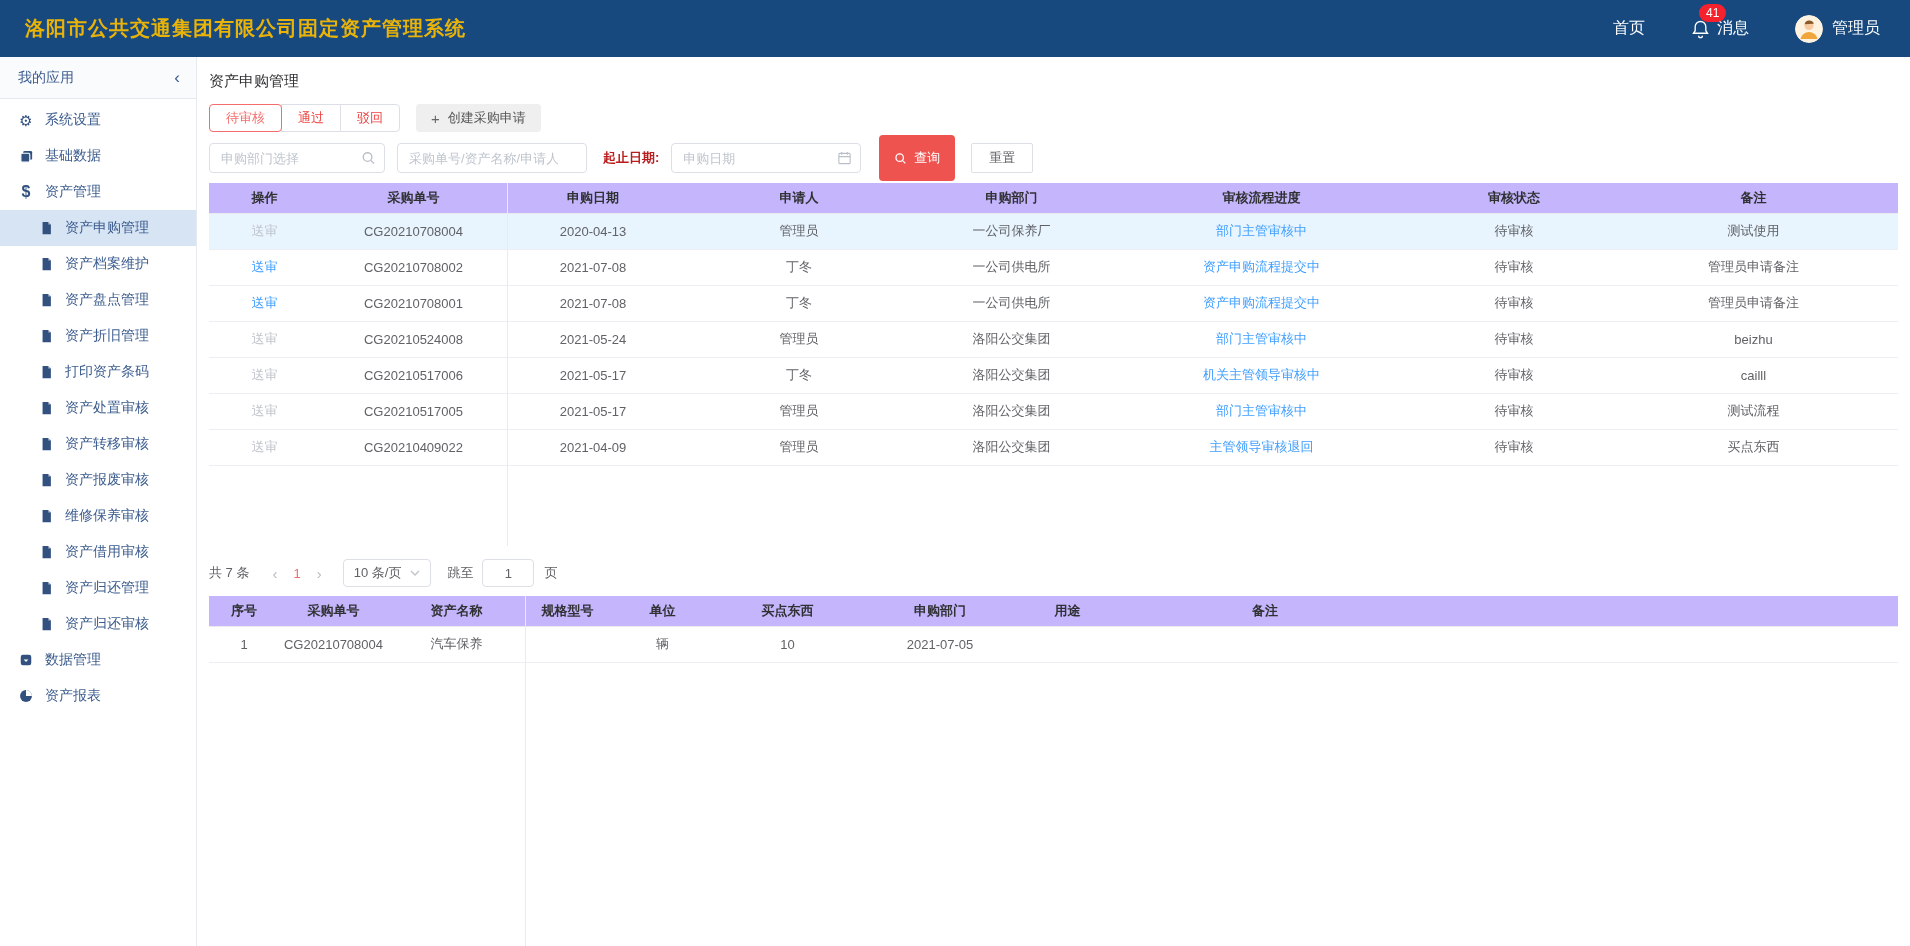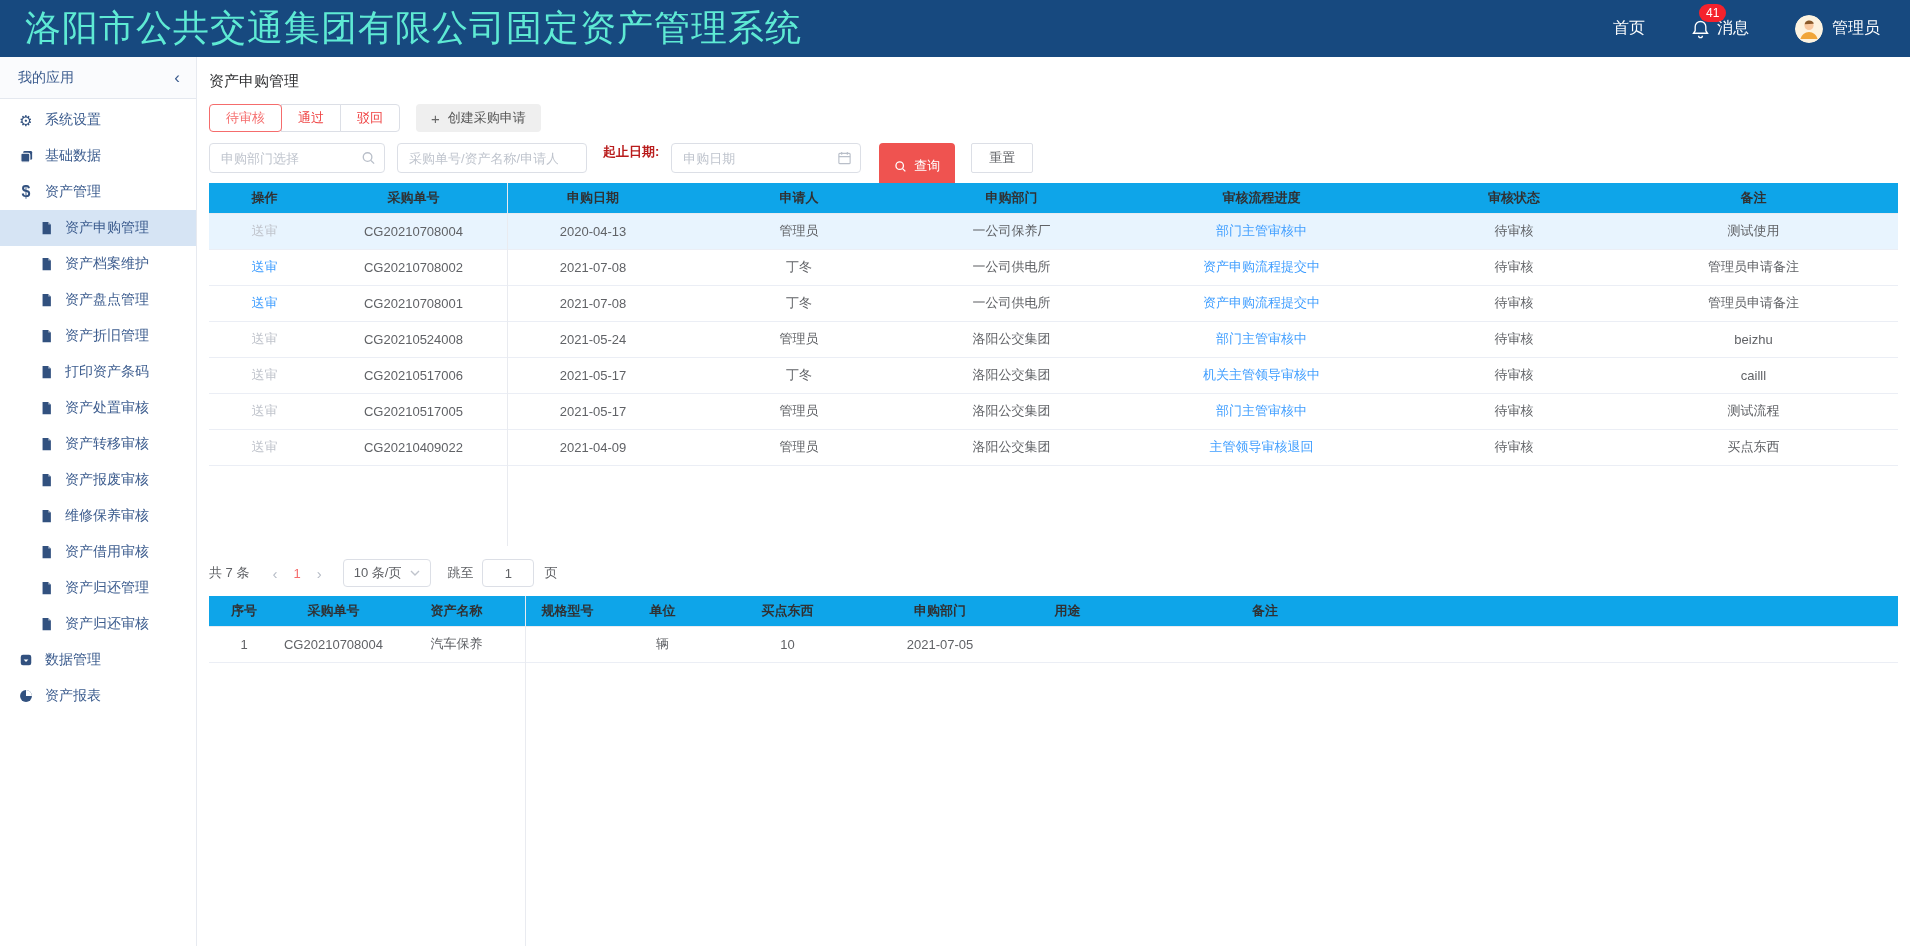--- a/index.html
+++ b/index.html
@@ -7,21 +7,21 @@
   body {
     font-family:"Liberation Sans","DejaVu Sans",sans-serif;
     font-size:13px; color:#606266; background:#fff;
   }
   
   .app-header{
     position:fixed; top:0; left:0; right:0; height:57px;
     background:var(--header-bg); display:flex; align-items:center;
     justify-content:space-between; padding:0 30px 0 25px; z-index:10;
   }
-  .app-title{ color:#5eead4; font-size:36px; font-weight:normal; letter-spacing:1px; white-space:nowrap; }
+  .app-title{ color:#eab308; font-size:20px; font-weight:bold; letter-spacing:1px; white-space:nowrap; }
   .header-nav{ display:flex; align-items:center; gap:46px; color:#fff; font-size:16px; }
   .nav-link{ cursor:pointer; }
   .nav-messages{ display:flex; align-items:center; gap:7px; position:relative; cursor:pointer; }
   .bell-wrap{ position:relative; display:inline-flex; }
   .badge{
     position:absolute; top:-14px; left:8px; background:var(--badge); color:#fff;
     font-size:12px; line-height:1; padding:3px 7px; border-radius:10px; white-space:nowrap;
   }
   .nav-user{ display:flex; align-items:center; gap:9px; cursor:pointer; }
   .avatar{ width:28px; height:28px; border-radius:50%; overflow:hidden; display:inline-flex; }
@@ -55,21 +55,21 @@
   }
   .tab-btn:first-child{ border-radius:4px 0 0 4px; margin-left:0; }
   .tab-btn:last-child{ border-radius:0 4px 4px 0; }
   .tab-btn.active{ color:var(--accent); border-color:var(--accent); z-index:1; border-radius:4px; }
   .create-btn{
     height:28px; padding:0 15px; background:#efefef; border:none; border-radius:4px;
     color:#555; font-size:13px; font-family:inherit; cursor:pointer; display:flex; align-items:center; gap:8px;
   }
   .plus{ font-size:15px; color:#666; }
   
-  .filters{ margin:11px 12px 0; display:flex; gap:12px; height:30px; }
+  .filters{ margin:11px 12px 0; display:flex; align-items:center; gap:12px; height:30px; }
   .input-wrap{ position:relative; display:inline-flex; }
   .text-input{
     height:30px; border:1px solid #dcdfe6; border-radius:4px; padding:0 28px 0 11px;
     font-size:13px; color:#606266; font-family:inherit; outline:none; background:#fff;
   }
   .text-input::placeholder{ color:#bfc4cd; }
   .input-icon{ position:absolute; right:9px; top:50%; transform:translateY(-50%); color:#b9bfc9; display:inline-flex; }
   .filter-label{ color:#b91c1c; margin-left:4px;font-weight:bold; }
   .btn-query{
     height:46px; padding:0 15px; background:var(--accent-strong); color:#fff; border:none; border-radius:4px;
@@ -78,21 +78,21 @@
   .btn-reset{
     height:30px; padding:0 17px; background:#fff; border:1px solid #dcdfe6; border-radius:2px;
     color:#606266; font-size:13px; font-family:inherit; cursor:pointer; margin-left:4px;
   }
   
   .table-box{ margin:10px 12px 0; position:relative; overflow:hidden; }
   .table-box.t1{ height:363px; }
   .table-box.t2{ height:353px; margin-top:9px; }
   table{ width:100%; border-collapse:collapse; table-layout:fixed; }
   th{
-    height:30px; background:#0ea5e9; font-weight:bold; color:#303133; font-size:13px;
+    height:30px; background:#c4b5fd; font-weight:bold; color:#303133; font-size:13px;
     border-bottom:1px solid #e9ebf0; text-align:center; white-space:nowrap; overflow:hidden;
   }
   td{
     height:36px; text-align:center; border-bottom:1px solid #ebeef5;
     color:#606266; font-size:13px; white-space:nowrap; overflow:hidden;
   }
   tr.selected td{ background:var(--selected-row); }
   .link{ color:var(--link); cursor:pointer; }
   .link-disabled{ color:#c0c4cc; cursor:default; }
   .vline{ position:absolute; top:0; bottom:0; width:1px; background:#e9ebf0; }

